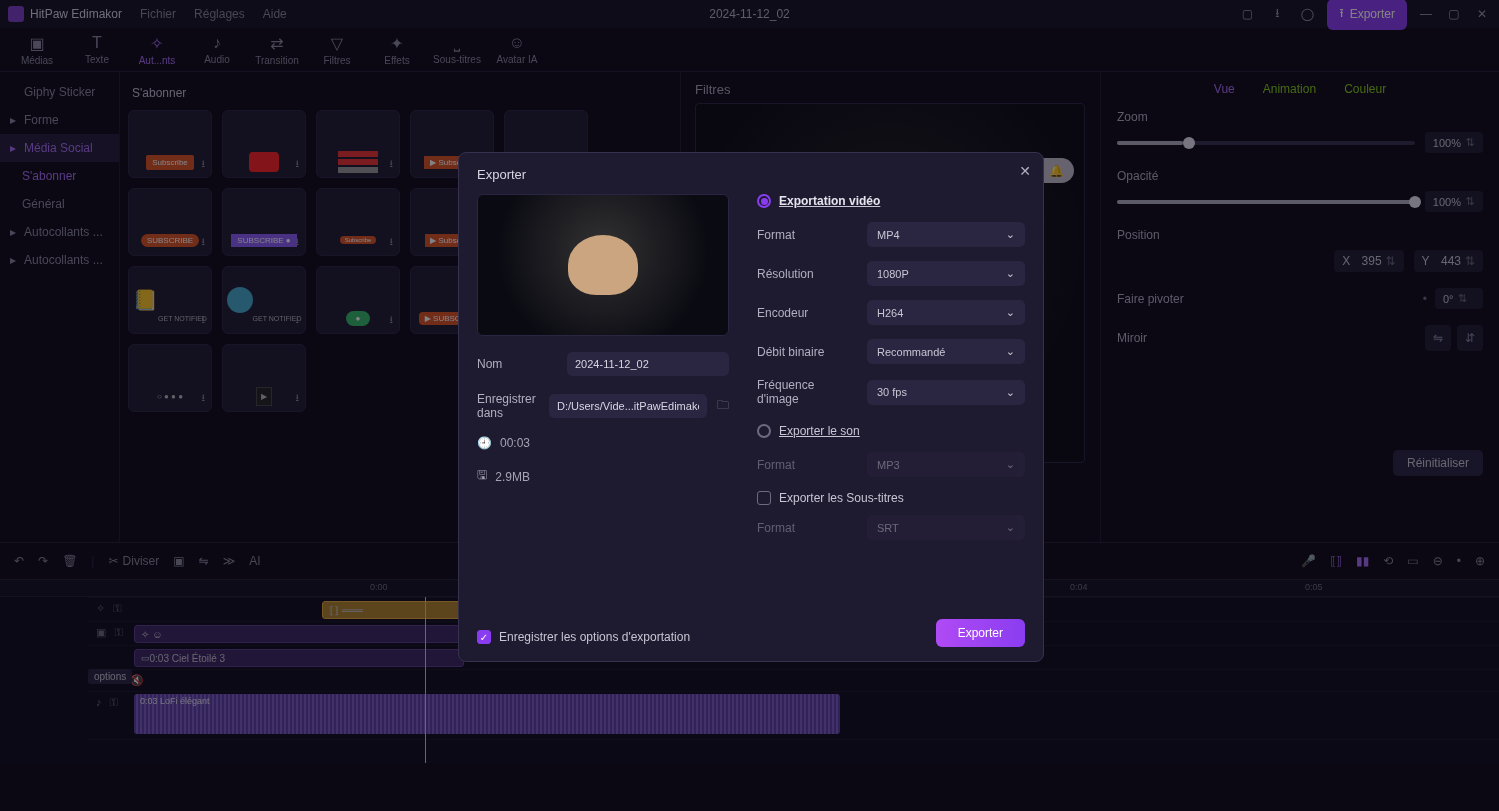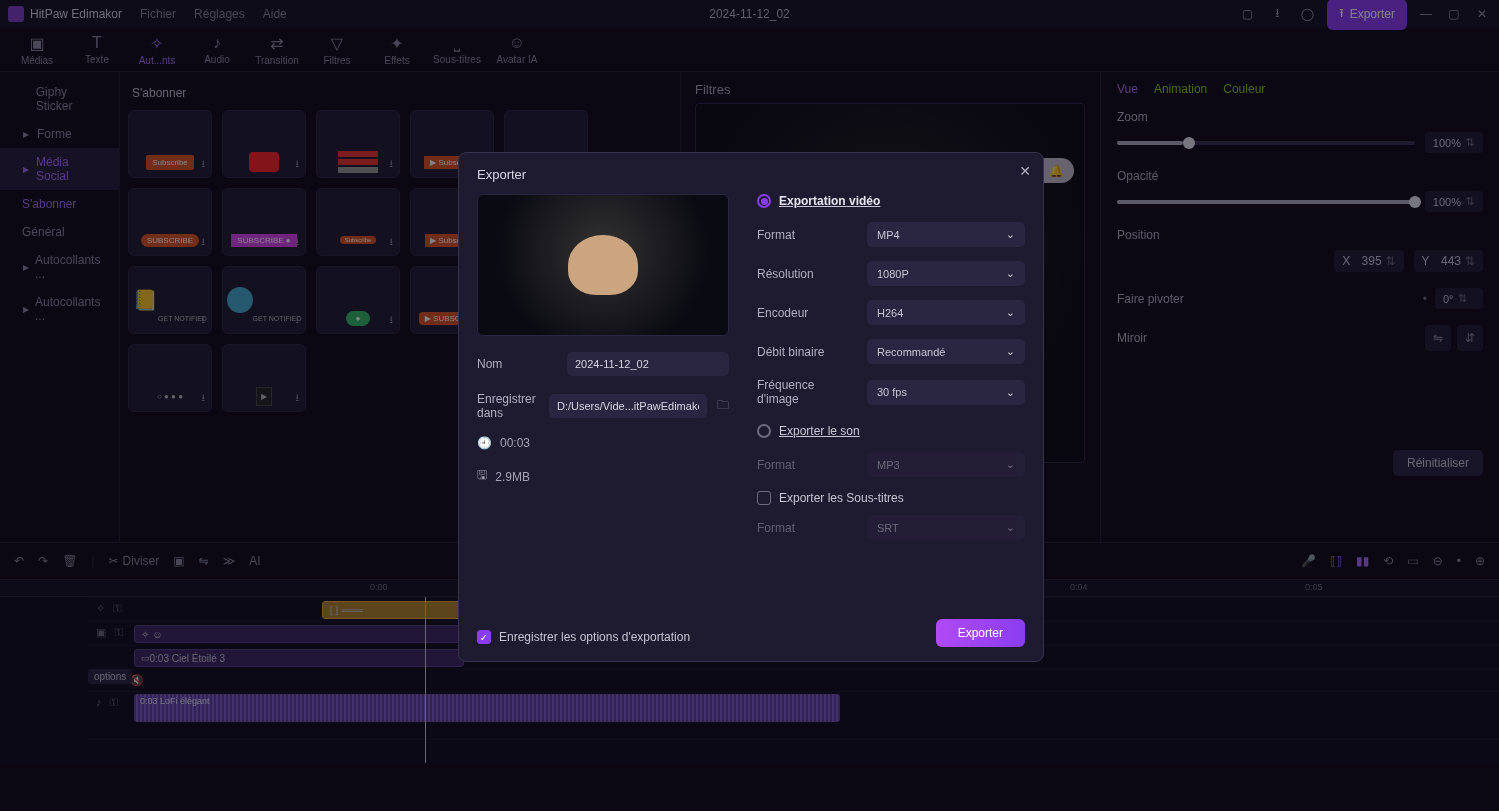--- a/index.html
+++ b/index.html
@@ -15,36 +15,36 @@
 .topbar .win-ctrl { width: 18px; height: 18px; color: #9a96ab; cursor:pointer; display:flex; align-items:center; justify-content:center; }
 .mainrow { display: flex; height: 470px; }
 .toolbar-top { width: 100%; height: 44px; display: flex; padding: 4px 12px; gap: 10px; border-bottom: 1px solid #221e33; }
 .tool { width: 50px; display: flex; flex-direction: column; align-items: center; justify-content: center; gap: 2px; color: #8c88a0; cursor:pointer; }
 .tool.active { color: #a96ef7; }
 .tool .ic { font-size: 16px; }
 .tool .lbl { font-size: 10px; white-space: nowrap; }
 .left-panel { width: 680px; display: flex; flex-direction: column; }
 .left-body { flex: 1; display: flex; }
 .sidebar { width: 120px; border-right: 1px solid #1d1a2c; padding-top: 6px; }
-.side-item { display:flex; align-items:center; padding: 7px 23px; color: #8c88a0; cursor:pointer; font-size: 12px; gap:6px;}
+.side-item { display:flex; align-items:center; padding: 7px 10px; color: #8c88a0; cursor:pointer; font-size: 12px; gap:6px;}
 .side-item.active { color: #a96ef7; background: #241d38; }
 .side-item .chev { width:8px; }
 .content-grid { flex:1; padding: 8px; display:flex; flex-direction:column; }
 .section-title { color:#c3c0d1; font-size:12px; padding: 6px 4px 10px; }
 .grid { display:flex; flex-wrap:wrap; gap: 10px; }
 .thumb { width: 84px; height: 68px; background:#1f1b31; border:1px solid #2a2540; border-radius:6px; position:relative; display:flex; align-items:center; justify-content:center; }
 .thumb .inner { font-size:8px; color:#bbb;margin-top:36px; }
 .thumb .dl { position:absolute; bottom:4px; right:6px; color:#8a869a; font-size:10px; }
 .preview-panel { width: 420px; border-left:1px solid #1d1a2c; padding: 10px 14px; }
 .preview-title { color:#aaa6bb; font-size:13px; margin-bottom: 6px; }
 .preview-box { width: 390px; height: 360px; background:#111019 radial-gradient(circle at 50% 40%, #222 0%, #0a0a12 70%); border:1px solid #2a2540; border-radius:4px; position:relative; }
 .subscribe-pill{ position:absolute; top:54px; right:10px; background:#c5c1ce; border-radius:18px; padding:4px 10px; display:flex; align-items:center; gap:8px;}
 .sub-red{ background:#e63232; color:#fff; font-size:10px; font-weight:700; padding:3px 10px; border-radius:12px;}
 .right-panel { flex:1; border-left:1px solid #1d1a2c; padding: 10px 16px; }
-.right-tabs { display:flex; gap:16px; margin-bottom:14px; font-size:12px; }
+.right-tabs { display:flex; gap:28px; margin-bottom:14px; font-size:12px;justify-content:center; }
 .right-tab { color:#84cc16; cursor:pointer; }
 .right-tab.active { color:#a96ef7; }
 .prop-group { margin-bottom: 16px; }
 .prop-label { color:#b2afc1; font-size:12px; margin-bottom: 8px; display:block; }
 .slider-row { display:flex; align-items:center; gap:10px; }
 .slider { flex:1; height: 4px; background:#36314c; border-radius:2px; position:relative; }
 .slider .fill { position:absolute; height:100%; background:#b2afc1; border-radius:2px; }
 .slider .knob { position:absolute; top:-4px; width:12px; height:12px; border-radius:50%; background:#e6e4ef; }
 .val-box { background:#1f1b31; padding:4px 8px; border-radius:4px; min-width:48px; text-align:center; font-size:11px; display:flex; align-items:center; gap:4px;}
 .spin { width:10px; color:#6e6a80;}
@@ -59,21 +59,21 @@
 .tl-right { margin-left:auto; display:flex; gap:14px; align-items:center;}
 .ruler { height:18px; background:#141122; position:relative; border-top:1px solid #221e33; border-bottom:1px solid #221e33; }
 .ruler .tick{ position:absolute; font-size:9px; color:#6e6a80; top:2px;}
 .tracks { background:#0f0c1a; padding-left: 88px; position:relative; }
 .track-head { position:absolute; left:0; width:88px; display:flex; gap:8px; padding:4px 8px; }
 .track-head .ic { color:#6e6a80; font-size:11px; }
 .track { height:24px; border-top:1px solid #1a1729; position:relative; }
 .clip { position:absolute; height:18px; top:3px; border-radius:3px; display:flex; align-items:center; padding:0 6px; font-size:10px; overflow:hidden; }
 .clip.yellow { background:#b08328; border:1px solid #e0a83a; }
 .clip.purple { background:#3c2760; border:1px solid #5a3d8a; }
-.clip.wave { background:#4a3780; height:28px; }
+.clip.wave { background:#4a3780; height:40px; }
 .txt-pill { position:absolute; left:0px; top:-1px; background:#2a2540; font-size:10px; padding:2px 6px; border-radius:3px;}
 .overlay { position:absolute; inset:0; background:rgba(8,6,15,0.5); z-index:50; }
 .modal { position:absolute; left:458px; top:152px; width:586px; height:510px; background:#1e1a2f; border:1px solid #36314c; border-radius:8px; z-index:60; padding: 14px 18px; }
 .modal-title { font-size:13px; color:#d8d5e3; margin-bottom: 12px; }
 .modal-close { position:absolute; right:12px; top:10px; color:#b2afc1; cursor:pointer; font-size:14px;}
 .modal-body { display:flex; gap:28px; }
 .modal-left { width: 252px; }
 .thumb-preview { width:252px; height:142px; background:#0b0914 radial-gradient(circle at 50% 40%, #333 0%, #0a0a12 70%); border-radius:6px; border:1px solid #2a2540; display:flex; align-items:center; justify-content:center; position:relative;}
 .cat { width:70px; height:60px; background:#caa57f; border-radius:50% 50% 40% 40%; position:relative; }
 .form-row { display:flex; align-items:center; margin-top:16px; gap:10px; }
@@ -217,21 +217,21 @@
             </div>
           <div class="thumb">
               <div class="inner" style="background:#999;padding:2px 6px;border-radius:8px">Subscribe</div>
               <span class="dl">⭳</span>
             </div>
           <div class="thumb">
               <div class="inner" style="background:#d52;padding:2px 6px;border-radius:8px;color:#fff">SUBSCRIBE</div>
               <span class="dl">⭳</span>
             </div>
           <div class="thumb">
-              <div class="inner" style="background:#d946ef;padding:2px 6px;border-radius:0;color:#fff">SUBSCRIBE ●</div>
+              <div class="inner" style="background:#8b5cf6;padding:2px 6px;border-radius:0;color:#fff">SUBSCRIBE ●</div>
               <span class="dl">⭳</span>
             </div>
           <div class="thumb">
               <div class="inner" style="background:#d52;padding:1px 5px;border-radius:6px;font-size:6px;color:#fff">Subscribe</div>
               <span class="dl">⭳</span>
             </div>
           <div class="thumb">
               <div class="inner" style="background:#d52;padding:2px 5px;color:#fff">▶ Subscribe</div>
               <span class="dl">⭳</span>
             </div>

